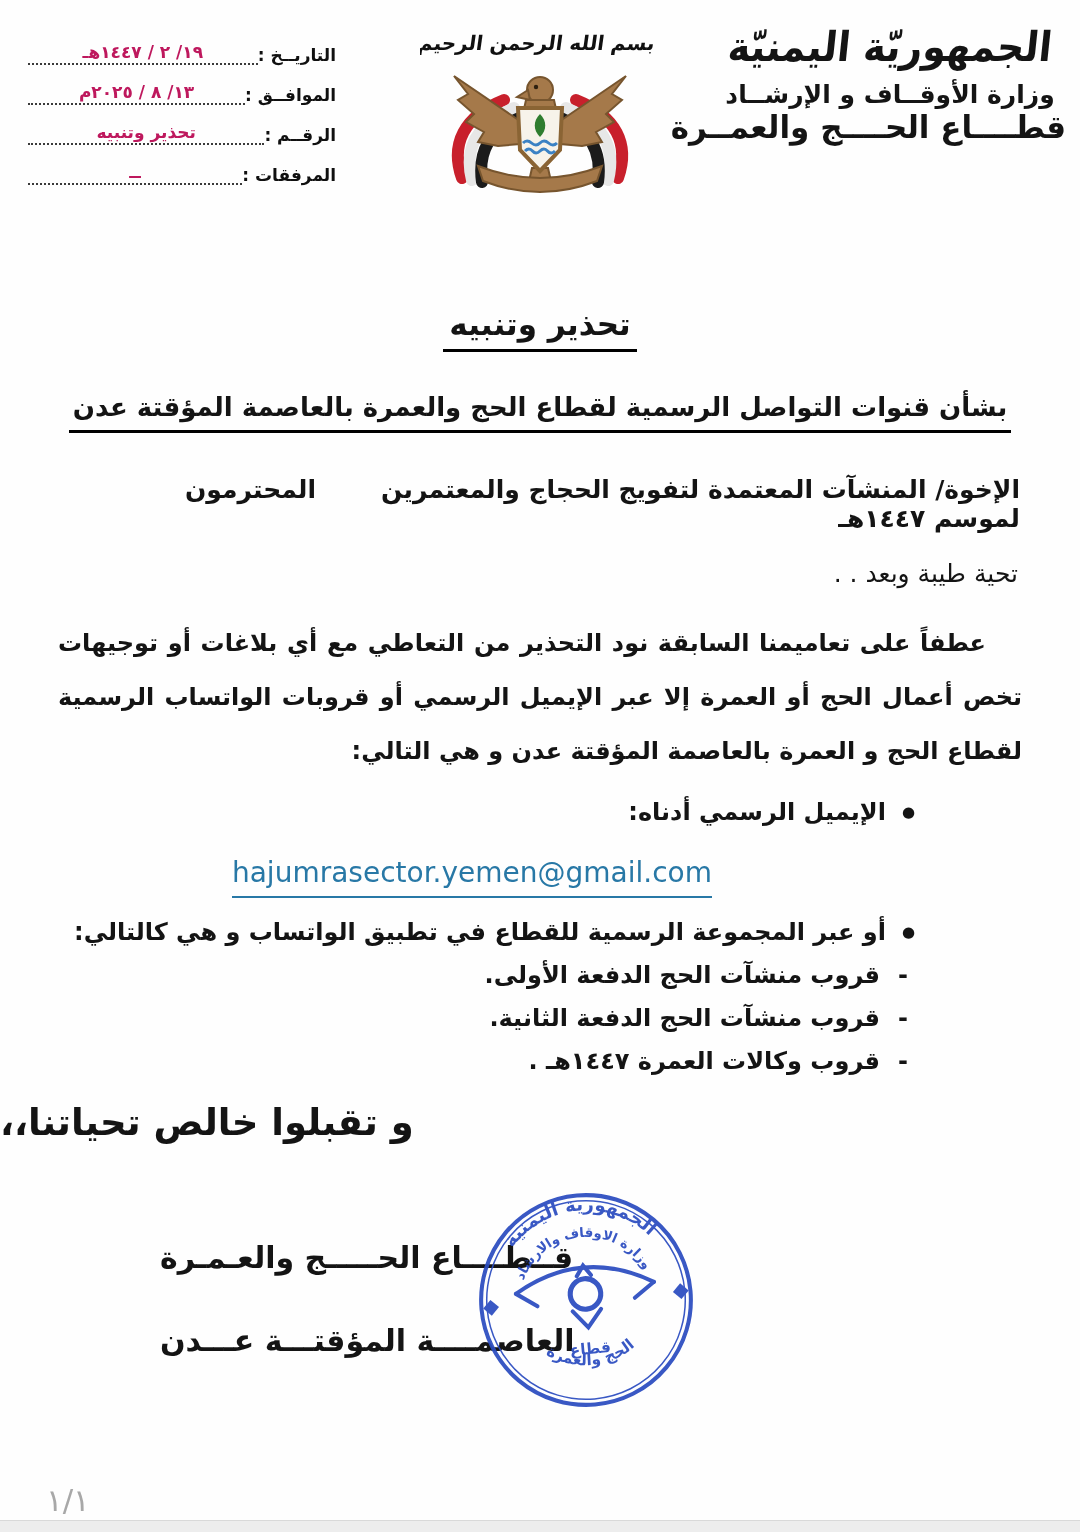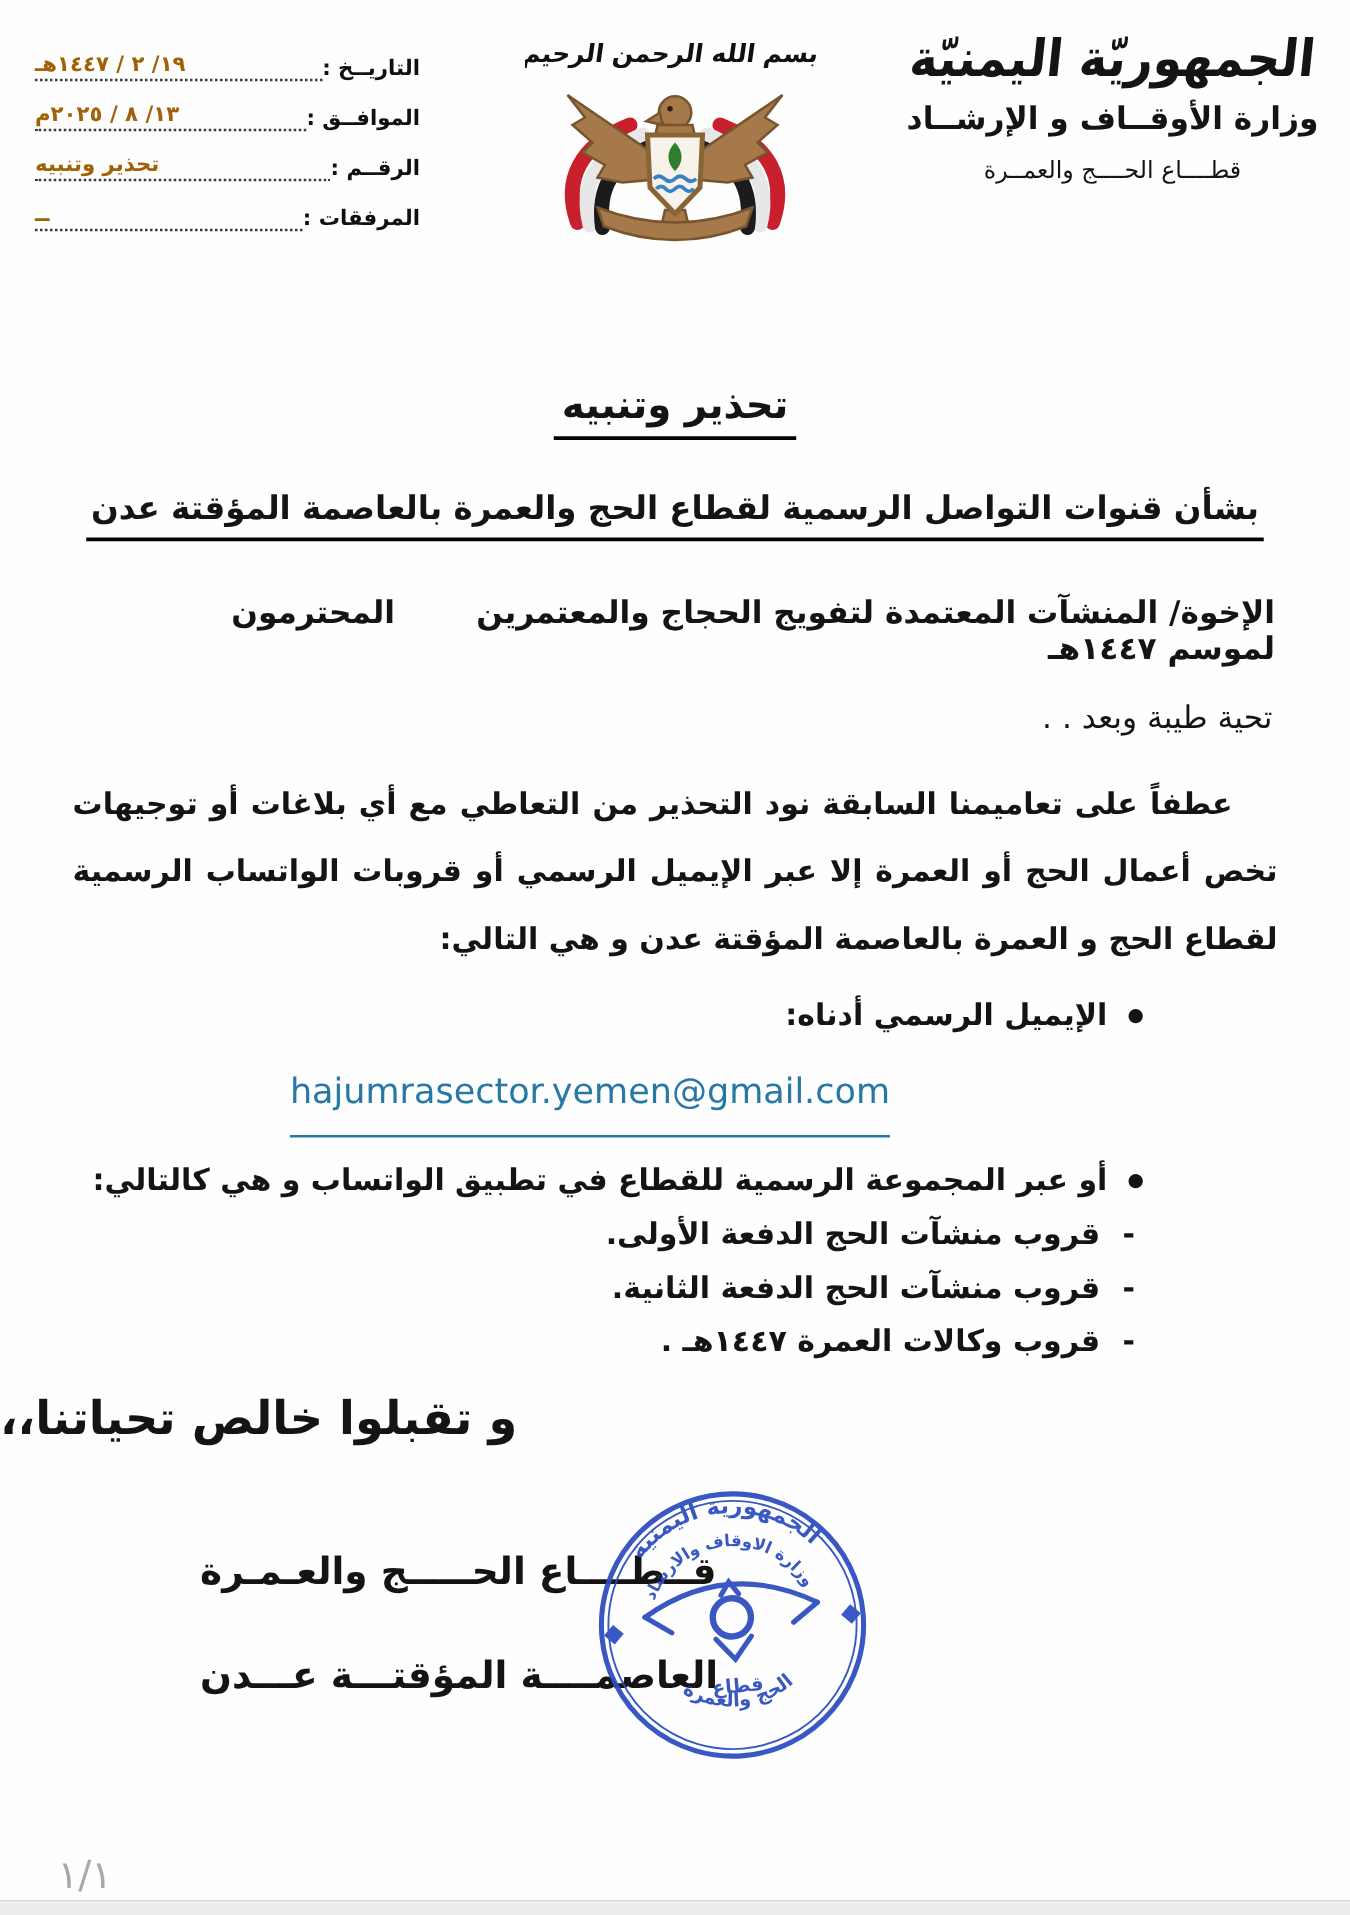--- a/index.html
+++ b/index.html
@@ -7,29 +7,29 @@
     position:relative; width:1080px; height:1532px; margin:0 auto;
     background:#fefefe; overflow:hidden; direction:rtl;
     font-family:"DejaVu Sans", sans-serif; color:#141414;
   }
 
   
   .fields { position:absolute; top:40px; left:28px; width:308px; }
   .field-row { display:flex; align-items:flex-end; margin-bottom:15px; height:25px; }
   .field-label { font-weight:bold; font-size:17px; white-space:nowrap; color:#101010; }
   .field-line {
-    flex:1; border-bottom:2px dotted #3a3a3a; text-align:left;
-    font-weight:bold; font-size:17px; color:#a16207; line-height:1.15; white-space:nowrap;
+    flex:1; border-bottom:2px dotted #3a3a3a; text-align:center;
+    font-weight:bold; font-size:17px; color:#be185d; line-height:1.15; white-space:nowrap;
   }
 
   
   .org { position:absolute; top:26px; right:14px; width:352px; text-align:center; }
   .org-country { font-size:38px; font-weight:bold; transform:skewX(-6deg) scaleY(1.08); line-height:1.15; }
   .org-ministry { font-size:25px; font-weight:bold; margin-top:10px; white-space:nowrap; }
-  .org-sector { font-size:19px; font-weight:normal; margin-top:16px; letter-spacing:1px; white-space:nowrap; }
+  .org-sector { font-size:31px; font-weight:bold; margin-top:0; letter-spacing:1px; white-space:nowrap; }
 
   
   .emblem { position:absolute; top:18px; left:50%; transform:translateX(-50%); width:240px; height:180px; }
 
   
   .content { padding-top:306px; }
   .title-wrap { text-align:center; }
   .title-main {
     display:inline-block; font-size:31px; font-weight:bold;
     border-bottom:3px solid #000; padding:0 6px 7px 6px;
@@ -52,21 +52,21 @@
   }
   .bullet-row {
     display:flex; align-items:center; gap:16px; padding-right:165px;
     margin-top:20px; font-weight:bold; font-size:24px;
   }
   .bullet-glyph { font-size:15px; line-height:1; flex:none; }
   .email-wrap { margin-top:30px; text-align:right; padding-right:368px; }
   .email-link {
     direction:ltr; unicode-bidi:isolate; display:inline-block;
     font-size:28px; color:#2878a6; text-decoration:none;
-    border-bottom:2px solid #2878a6; padding-bottom:19px; cursor:pointer;
+    border-bottom:2px solid #2878a6; padding-bottom:7px; cursor:pointer;
   }
   .dash-row {
     display:flex; align-items:baseline; gap:18px; padding-right:172px;
     margin-top:15px; font-weight:bold; font-size:24px;
   }
   .dash-glyph { font-weight:bold; flex:none; }
   .warning { margin-top:34px; }
   .closing { margin-top:26px; text-align:left; padding-right:105px; font-weight:bold; font-size:37px; }
 
   

